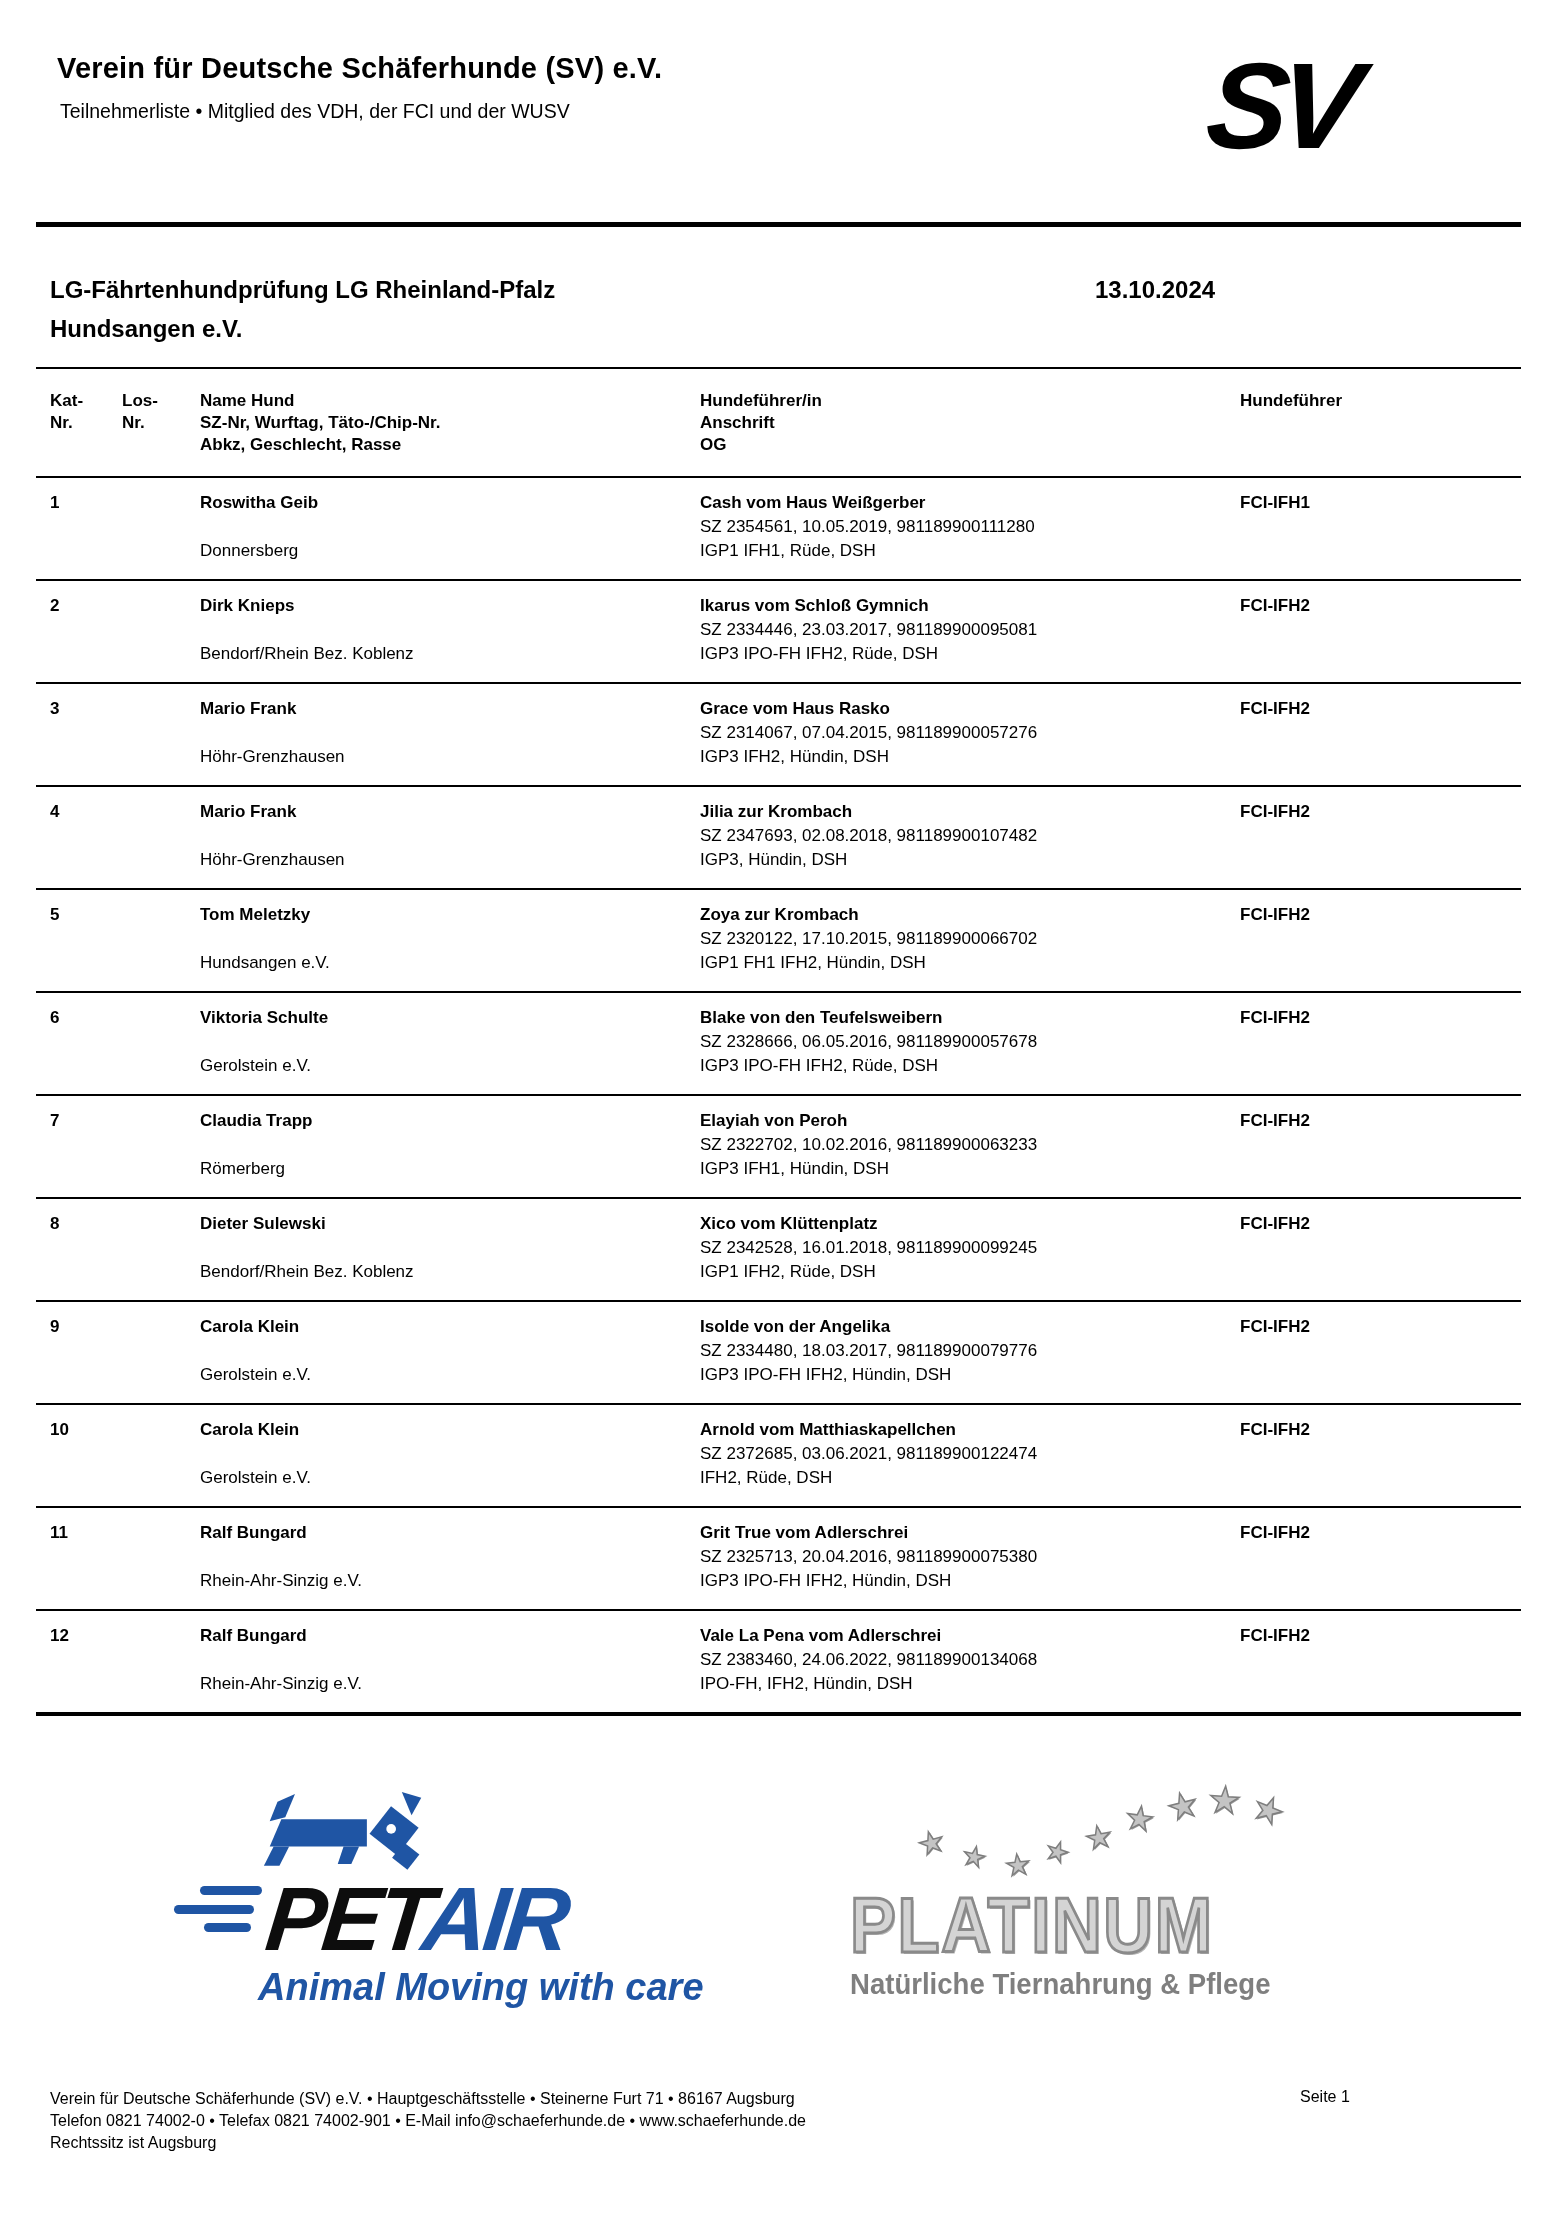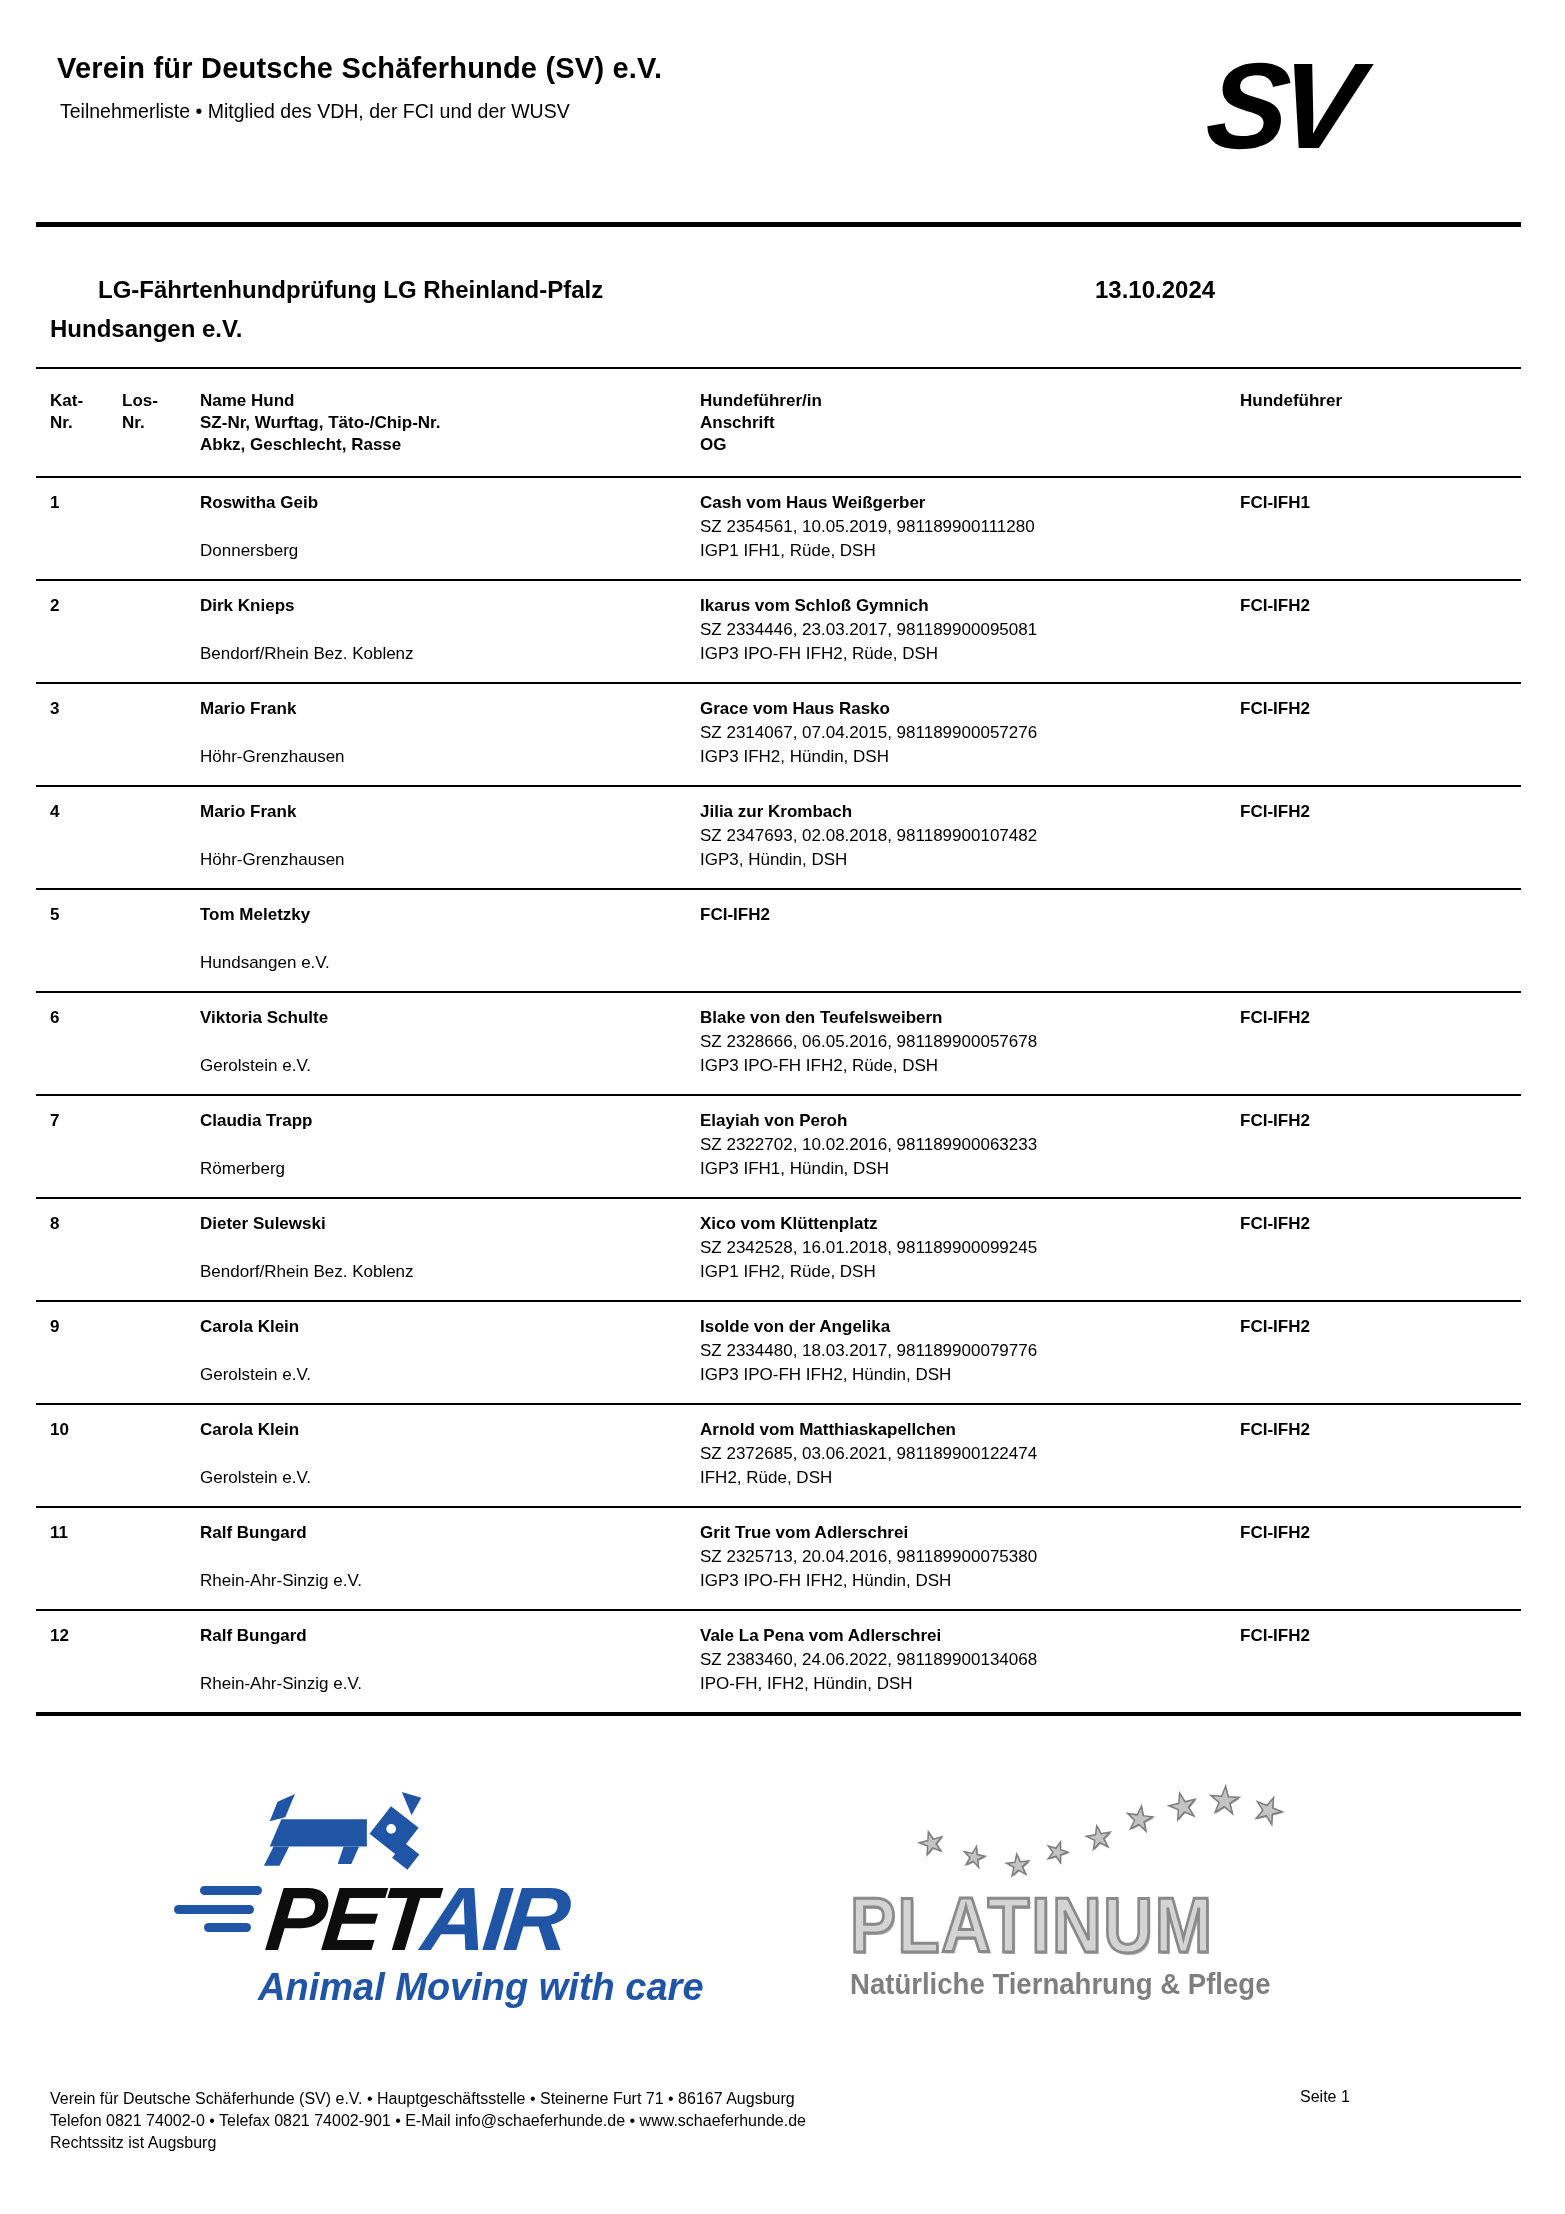--- a/index.html
+++ b/index.html
@@ -32,21 +32,21 @@
     letter-spacing:-10px;
     transform:skewX(-6deg);
     line-height:1.05;
   }
   .rule-masthead{
     position:absolute;left:36px;top:222px;width:1485px;height:5px;background:#000;
   }
   
   .event-title{
     position:absolute;left:50px;top:276px;
-    font-size:24px;font-weight:bold;margin-left:48px;
+    font-size:24px;font-weight:bold;
   }
   .event-club{
     position:absolute;left:50px;top:315px;
     font-size:24px;font-weight:bold;
   }
   .event-date{
     position:absolute;left:1095px;top:276px;
     font-size:24px;font-weight:bold;
   }
   .rule-event{
@@ -253,20 +253,25 @@
   </div>
 
   <div class="row">
     <div></div>
     <div class="cell-bold">5</div>
     <div></div>
     <div>
       <div class="l1 cell-bold">Tom Meletzky</div>
       <div class="l2">&nbsp;</div>
       <div class="l3">Hundsangen e.V.</div>
+    </div>
+    <div>
+      <div class="l1 cell-bold">Zoya zur Krombach</div>
+      <div class="l2">SZ 2320122, 17.10.2015, 981189900066702</div>
+      <div class="l3">IGP1 FH1 IFH2, Hündin, DSH</div>
     </div>
     <div class="cell-bold">FCI-IFH2</div>
   </div>
 
   <div class="row">
     <div></div>
     <div class="cell-bold">6</div>
     <div></div>
     <div>
       <div class="l1 cell-bold">Viktoria Schulte</div>

